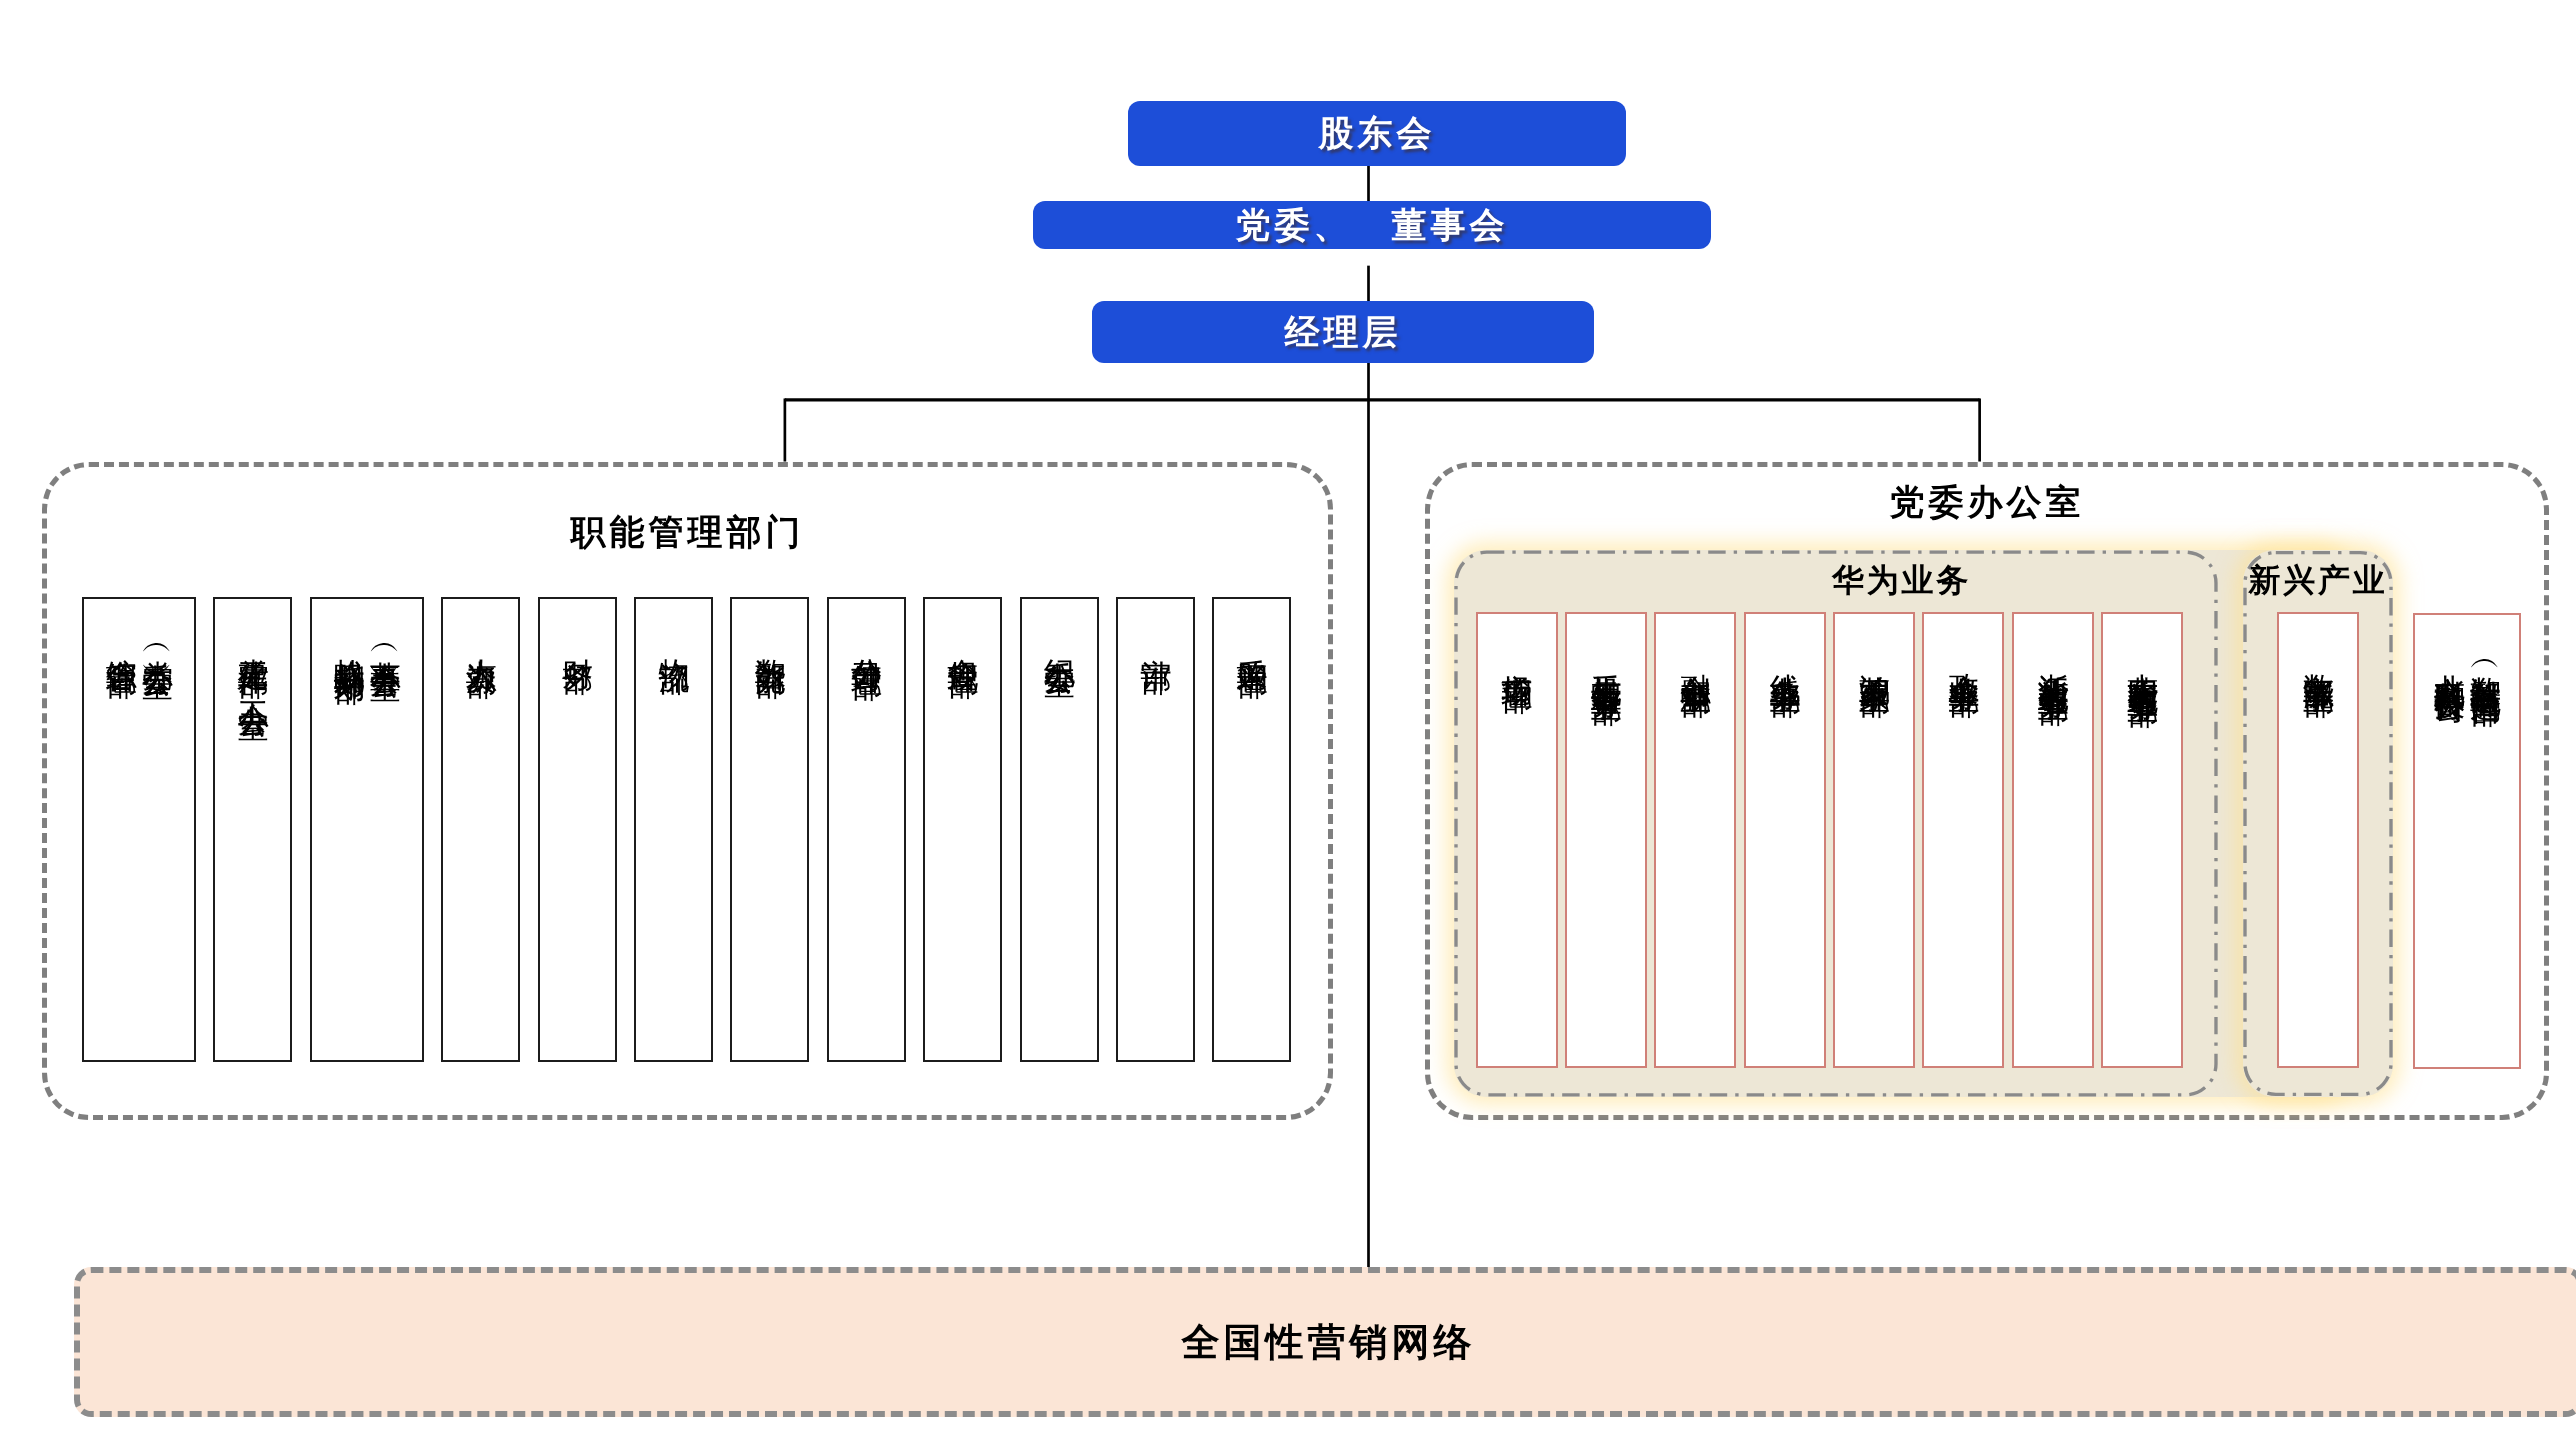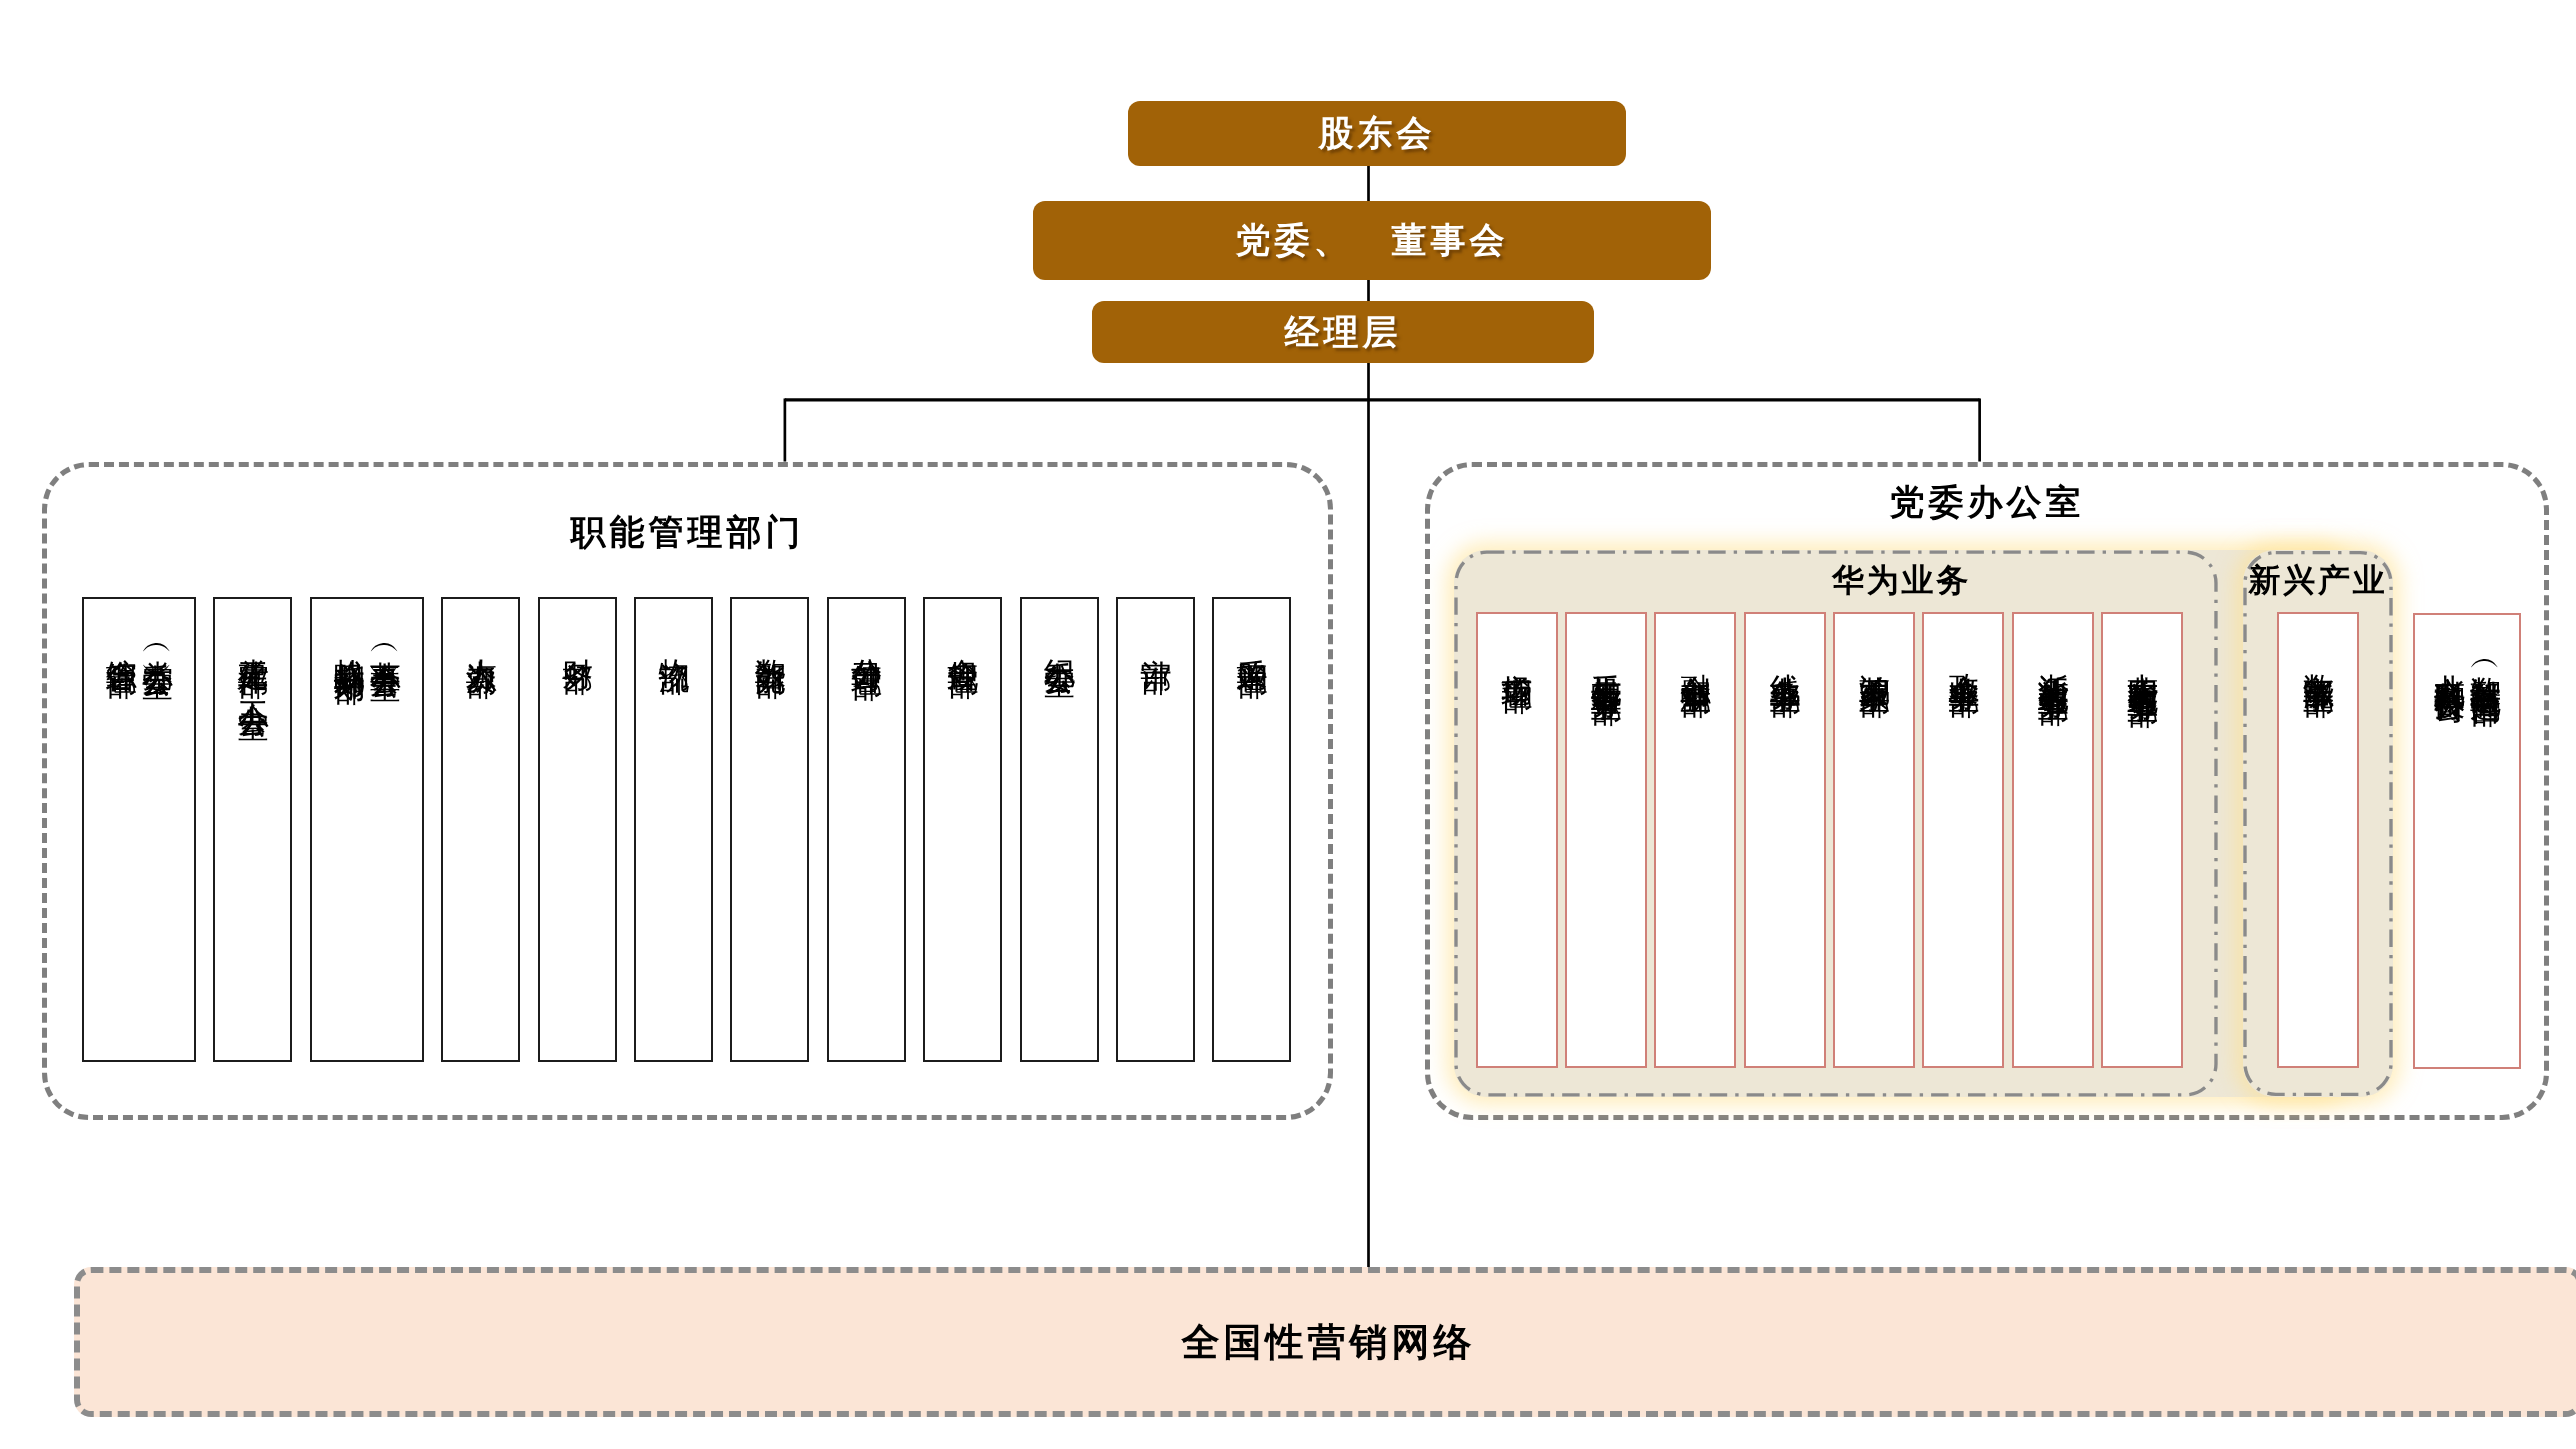--- a/index.html
+++ b/index.html
@@ -13,33 +13,33 @@
     overflow: hidden;
   }
   #connectors {
     position: absolute;
     left: 0; top: 0;
     width: 2576px; height: 1449px;
   }
   
   .obox {
     position: absolute;
-    background: #a16207;
+    background: #1d4ed8;
     border-radius: 12px;
     color: #ffffff;
     font-weight: bold;
     font-size: 35px;
     letter-spacing: 4px;
     display: flex;
     align-items: center;
     justify-content: center;
     text-shadow: 2.7px 2.7px 2.7px rgba(70, 35, 0, 0.5);
   }
   .obox-1 { left: 1128px; top: 101px; width: 498px;  height: 65px; }
-  .obox-2 { left: 1033px; top: 201px; width: 678px; height: 79px; }
+  .obox-2 { left: 1033px; top: 201px; width: 678px; height: 48px; }
   .obox-3 { left: 1092px; top: 301px; width: 502px;  height: 62px; }
 
   
   .panel {
     position: absolute;
     border: 5.4px dashed #7F7F7F;
     border-radius: 47px;
     box-sizing: border-box;
     background: transparent;
   }

